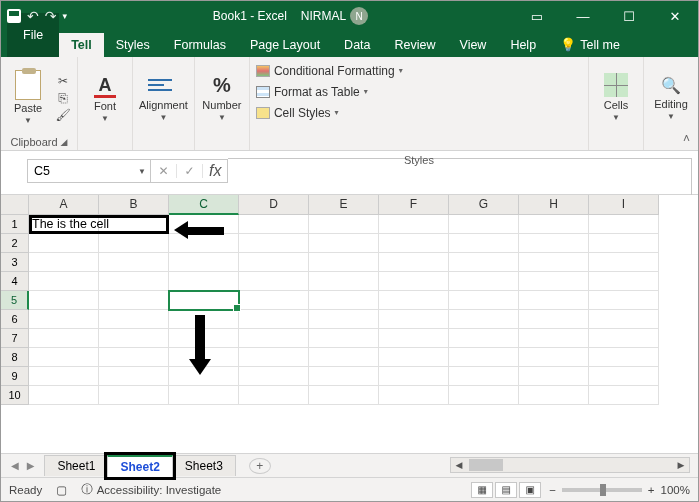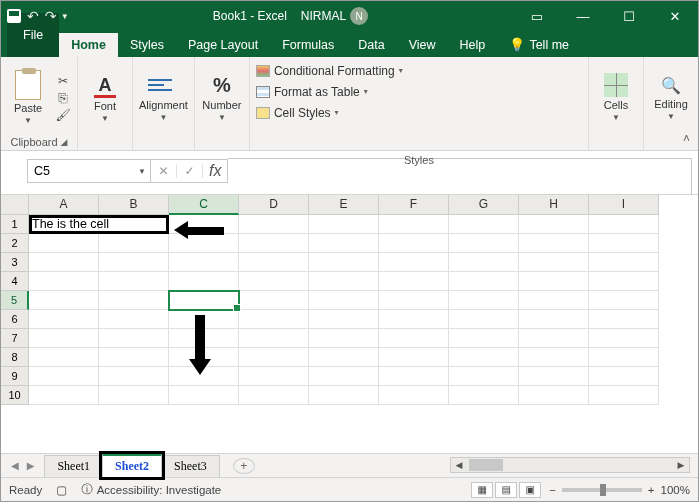--- a/index.html
+++ b/index.html
@@ -77,21 +77,21 @@
   
   .arrow1 { position:absolute; left:175px; top:6px; z-index:7;}
   .arrow1 .shaft{ width:36px; height:8px; background:#000; display:inline-block;}
   .arrow1 .head{ display:inline-block; width:0; height:0; border-top:9px solid transparent; border-bottom:9px solid transparent; border-right:14px solid #000; vertical-align:middle; margin-left:-2px; position:relative; top:-1px;}
   .arrow2 { position:absolute; left:188px; top:100px; z-index:7; display:flex; flex-direction:column; align-items:center;}
   .arrow2 .shaft{ width:10px; height:44px; background:#000;}
   .arrow2 .head{ width:0; height:0; border-left:11px solid transparent; border-right:11px solid transparent; border-top:16px solid #000;}
   
   .sheetbar { height:24px; background:#f3f2f1; border-top:1px solid #d4d4d4; display:flex; align-items:center; font-size:12px; position:relative;}
   .sheetbar .nav { display:flex; gap:8px; padding:0 10px; color:#888; font-size:10px;}
-  .sheet-tab { padding:3px 12px; border:1px solid #ccc; border-bottom:none; background:#eceae7; margin-right:-1px;font-family:Liberation Serif, serif;}
+  .sheet-tab { padding:3px 12px; border:1px solid #ccc; border-bottom:none; background:#eceae7; margin-right:-1px;}
   .sheet-tab.active { background:#fff; color:#1d4ed8; font-weight:bold; border-top:2px solid #1d8a4b; outline:3px solid #000; z-index:3; position:relative;}
   .sheetbar .newsheet { width:22px; text-align:center; color:#666; border:1px solid #ccc; border-radius:50%; height:16px; line-height:14px; margin-left:14px; font-size:12px;}
   .sheetbar .hscroll { position:absolute; right:8px; top:3px; width:240px; height:16px; display:flex; align-items:center; background:#eceae7; border:1px solid #ccc;}
   .sheetbar .hscroll .btn{ width:16px; text-align:center; font-size:9px; color:#555;}
   .sheetbar .hscroll .thumb{ width:34px; height:12px; background:#c8c8c8; margin-left:2px;}
   .statusbar { height:24px; background:#f3f2f1; border-top:1px solid #d4d4d4; display:flex; align-items:center; font-size:11.5px; color:#444; padding:0 8px; justify-content:space-between;}
   .statusbar .left { display:flex; align-items:center; gap:14px;}
   .statusbar .acc { display:flex; align-items:center; gap:4px;}
   .statusbar .right { display:flex; align-items:center; gap:8px;}
   .viewbtns { display:flex; gap:2px;}
@@ -123,25 +123,26 @@
     <div class="winbtns">
       <div class="ribbon-opt">▭</div>
       <div>—</div>
       <div>☐</div>
       <div>✕</div>
     </div>
   </div>
 
   <div class="tabs">
     <div class="tab file">File</div>
-    <div class="tab active">Home</div>
+    <div class="tab active">Tell</div>
     <div class="tab">Styles</div>
+    <div class="tab">Formulas</div>
     <div class="tab">Page Layout</div>
-    <div class="tab">Formulas</div>
     <div class="tab">Data</div>
+    <div class="tab">Review</div>
     <div class="tab">View</div>
     <div class="tab">Help</div>
     <div class="tab tellme">
       <span class="bulb">💡</span>
       <span>Tell me</span>
     </div>
   </div>
 
   <div class="ribbon">
     <div class="group">

